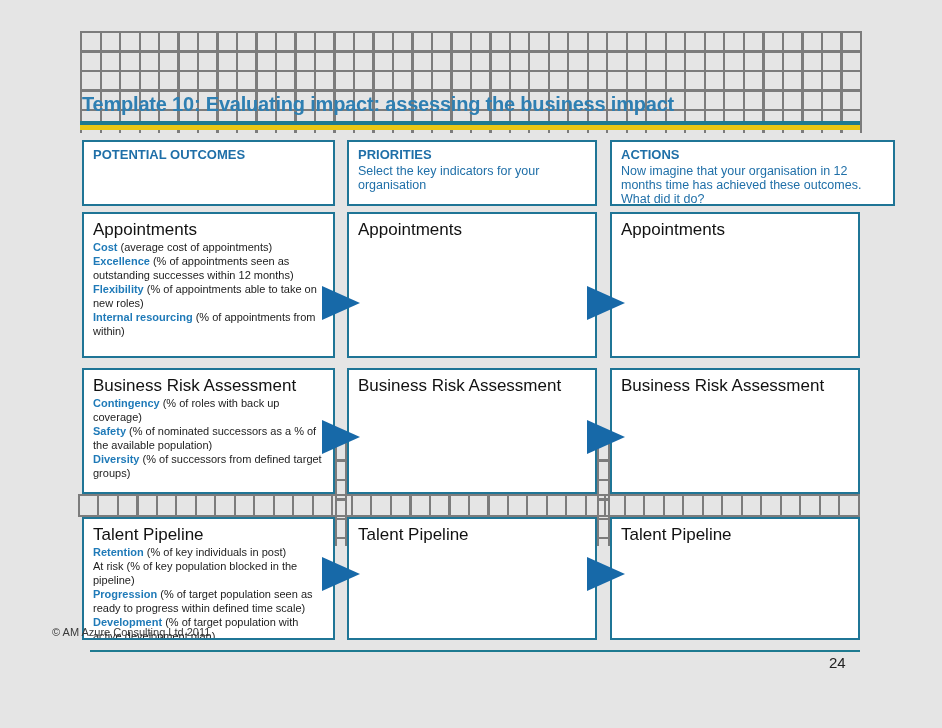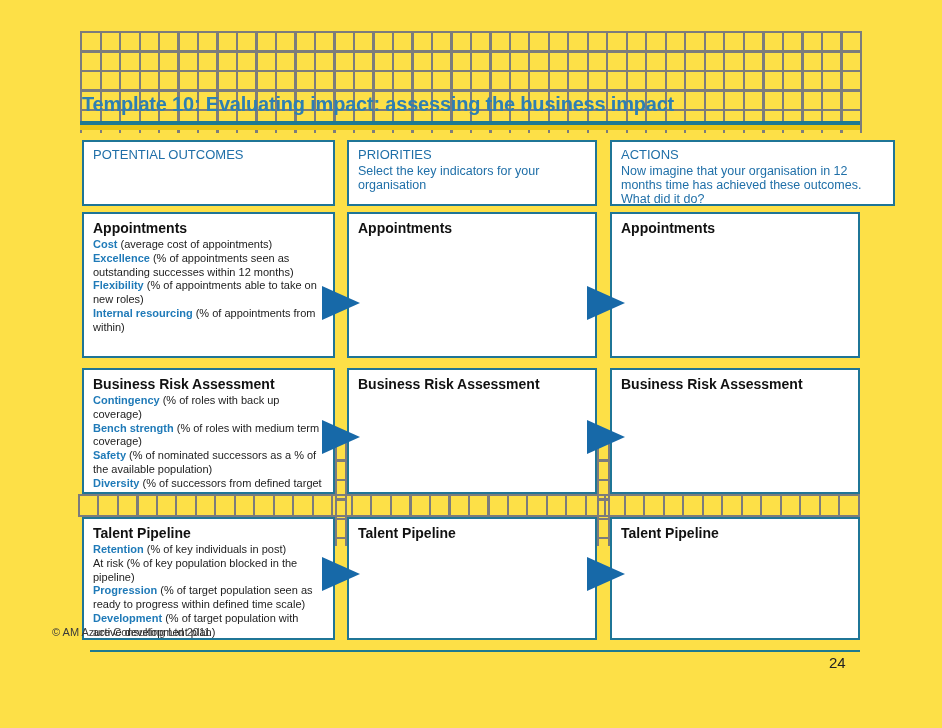--- a/index.html
+++ b/index.html
@@ -1,21 +1,21 @@
 <!DOCTYPE html>
 <html style="--title-blue: #2E7FB2; --box-border-teal: #1F7596; --keyword-blue: #1F7AB8; --header-text-blue: #1F6FA8; --arrow-blue: #1769A8; --rule-teal: #1E7A90; --rule-yellow: #E9C714; --grid-gray: #7C7C7C;"><head>
 <meta charset="utf-8">
 <style>
   :root{
     --title-blue:#2E7FB2; --box-border-teal:#1F7596; --keyword-blue:#1F7AB8;
     --header-text-blue:#1F6FA8; --arrow-blue:#1769A8; --rule-teal:#1E7A90;
     --rule-yellow:#E9C714; --grid-gray:#7C7C7C;
   }
   html,body{margin:0;padding:0;background:#fff;}
-  .slide{position:relative;width:942px;height:728px;background:#fde047;overflow:hidden;
+  .slide{position:relative;width:942px;height:728px;background:#e5e5e5;overflow:hidden;
          font-family:"Liberation Sans",sans-serif;}
   
   .grid-top{position:absolute;left:80px;top:31px;width:780px;height:102px;z-index:0;
     border-right:2px solid var(--grid-gray);
     background-image:
       repeating-linear-gradient(to right,var(--grid-gray) 0,var(--grid-gray) 2px,transparent 2px,transparent 19.5px),
       repeating-linear-gradient(to bottom,var(--grid-gray) 0,var(--grid-gray) 2px,transparent 2px,transparent 19.5px);}
   .grid-band{position:absolute;left:78px;top:494px;width:782px;height:23px;z-index:0;
     border-top:2px solid var(--grid-gray);border-bottom:2px solid var(--grid-gray);
     box-sizing:border-box;
@@ -26,23 +26,23 @@
   .ladder.g1{left:335px;width:12px;}
   .ladder.g2{left:597px;width:13px;}
   
   .page-title{position:absolute;left:82px;top:93px;z-index:2;font-size:20px;font-weight:600;
     color:var(--title-blue);letter-spacing:-0.2px;white-space:nowrap;}
   .rule-teal{position:absolute;left:80px;top:121px;width:780px;height:4px;background:var(--rule-teal);z-index:1;}
   .rule-yellow{position:absolute;left:80px;top:125px;width:780px;height:5px;background:var(--rule-yellow);z-index:1;}
   
   .pbox{position:absolute;background:#fff;border:2px solid var(--box-border-teal);
     box-sizing:border-box;z-index:2;padding:6px 9px;overflow:hidden;}
-  .hdr-title{font-size:13px;font-weight:normal;color:var(--header-text-blue);line-height:1.15;}
+  .hdr-title{font-size:13px;font-weight:bold;color:var(--header-text-blue);line-height:1.15;}
   .hdr-sub{font-size:12.5px;color:var(--header-text-blue);line-height:1.14;margin-top:1px;}
-  .box-heading{font-size:14px;font-weight:bold;color:#111;line-height:1.2;margin-bottom:1px;}
+  .box-heading{font-size:17px;font-weight:normal;color:#111;line-height:1.2;margin-bottom:1px;}
   .line{font-size:11px;line-height:1.26;color:#1c1c1c;}
   .term{color:var(--keyword-blue);font-weight:bold;}
   
   .arrow{position:absolute;width:0;height:0;z-index:3;
     border-top:17px solid transparent;border-bottom:17px solid transparent;
     border-left:38px solid var(--arrow-blue);}
   
   .footer-rule{position:absolute;left:90px;top:650px;width:770px;height:2px;background:var(--rule-teal);z-index:1;}
   .copyright{position:absolute;left:52px;top:626px;font-size:11px;color:#3a3a3a;z-index:2;}
   .page-num{position:absolute;left:829px;top:654px;width:36px;text-align:left;font-size:15px;color:#222;z-index:2;}
@@ -83,21 +83,20 @@
         <div class="box-heading">Appointments</div>
       </div>
       <div class="pbox" style="left: 610px; top: 212px; width: 250px; height: 146px;">
         <div class="box-heading">Appointments</div>
       </div>
       <div class="arrow" style="left: 322px; top: 286px;"></div>
       <div class="arrow" style="left: 587px; top: 286px;"></div>
       <div class="pbox" style="left: 82px; top: 368px; width: 253px; height: 126px;">
         <div class="box-heading">Business Risk Assessment</div>
         <div class="line"><span class="term">Contingency</span><span class="desc"> (% of roles with back up coverage)</span></div>
-        <div class="line"><span class="term">Bench strength</span><span class="desc"> (% of roles with medium term coverage)</span></div>
         <div class="line"><span class="term">Safety</span><span class="desc"> (% of nominated successors as a % of the available population)</span></div>
         <div class="line"><span class="term">Diversity</span><span class="desc"> (% of  successors from defined target groups)</span></div>
       </div>
       <div class="pbox" style="left: 347px; top: 368px; width: 250px; height: 126px;">
         <div class="box-heading">Business Risk Assessment</div>
       </div>
       <div class="pbox" style="left: 610px; top: 368px; width: 250px; height: 126px;">
         <div class="box-heading">Business Risk Assessment</div>
       </div>
       <div class="arrow" style="left: 322px; top: 420px;"></div>

